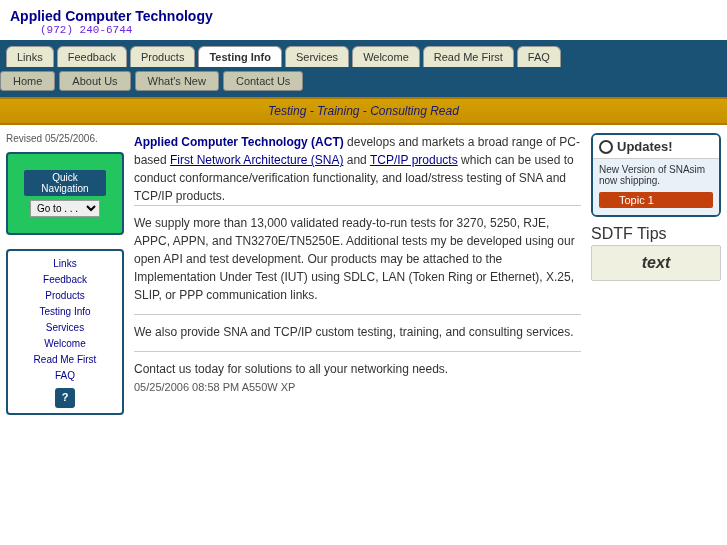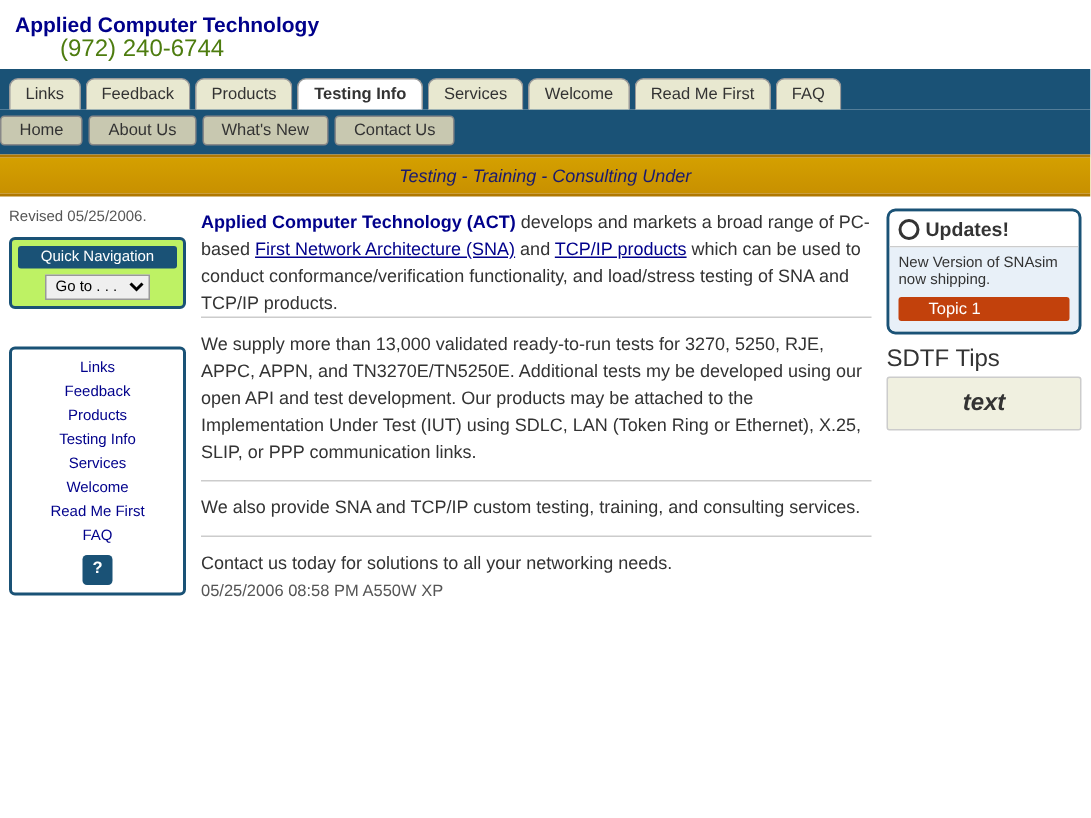--- a/index.html
+++ b/index.html
@@ -1,21 +1,21 @@
 <!DOCTYPE html>
 <html><head>
   <meta charset="utf-8">
   <style>
     * { margin: 0; padding: 0; box-sizing: border-box; }
     body { font-family: Arial, sans-serif; font-size: 12px; background: #fff; color: #333; }
 
     
     #header { padding: 8px 10px 4px 10px; }
     #site-title { color: #00008B; font-weight: bold; font-size: 14px; text-decoration: none; }
-    #phone { font-size: 16px; color: #4d7c0f; padding-left: 30px; }
+    #phone { font-size: 11px; color: #6d28d9; padding-left: 30px; font-family: Liberation Mono, monospace; }
 
     
     #top-nav { background: #1a5276; padding: 6px 6px 0 6px; display: flex; align-items: flex-end; gap: 3px; }
     .top-tab {
       background: #e8e8d0;
       border: 1px solid #999;
       border-bottom: none;
       border-radius: 6px 6px 0 0;
       padding: 4px 10px;
       font-size: 11px;
@@ -43,21 +43,21 @@
     
     #main-layout { display: flex; padding: 8px 6px; gap: 10px; }
     #left-col { width: 118px; flex-shrink: 0; }
     #center-col { flex: 1; min-width: 0; }
     #right-col { width: 130px; flex-shrink: 0; }
 
     
     #revised { font-size: 10px; color: #555; margin-bottom: 8px; }
 
     
-    #quick-nav-box { border: 2px solid #1a5276; border-radius: 4px; background: #bef264; padding: 4px; margin-bottom: 25px; text-align: center; }
+    #quick-nav-box { border: 2px solid #1a5276; border-radius: 4px; background: #22c55e; padding: 16px; margin-bottom: 14px; text-align: center; }
     #quick-nav-label { background: #1a5276; color: #fff; font-size: 10px; padding: 2px 4px; border-radius: 2px; margin-bottom: 4px; }
     #quick-nav-select-wrap { display: flex; align-items: center; gap: 2px; justify-content: center; margin-top: 4px; }
     #quick-nav-select { font-size: 10px; border: 1px solid #999; padding: 1px 2px; width: 70px; }
 
     
     #links-box { border: 2px solid #1a5276; border-radius: 4px; padding: 5px; font-size: 10px; color: #00008B; line-height: 1.6; text-align: center; margin-bottom: 8px; }
     #links-box a { display: block; color: #00008B; text-decoration: none; }
     #help-icon { width: 20px; height: 20px; background: #1a5276; color: #fff; border-radius: 3px; display: flex; align-items: center; justify-content: center; font-size: 11px; font-weight: bold; margin: 4px auto 0; cursor: pointer; }
 
     
@@ -100,21 +100,21 @@
 </div>
 
 <div id="secondary-nav">
   <div class="sec-tab">Home</div>
   <div class="sec-tab">About Us</div>
   <div class="sec-tab">What's New</div>
   <div class="sec-tab">Contact Us</div>
 </div>
 
 <div id="gold-bar">
-  <span>Testing - Training - Consulting Under</span>
+  <span>Testing - Training - Consulting Read</span>
 </div>
 
 <div id="main-layout">
 
   <div id="left-col">
     <div id="revised">Revised 05/25/2006.</div>
 
     <div id="quick-nav-box">
       <div id="quick-nav-label">Quick Navigation</div>
       <div id="quick-nav-select-wrap">

